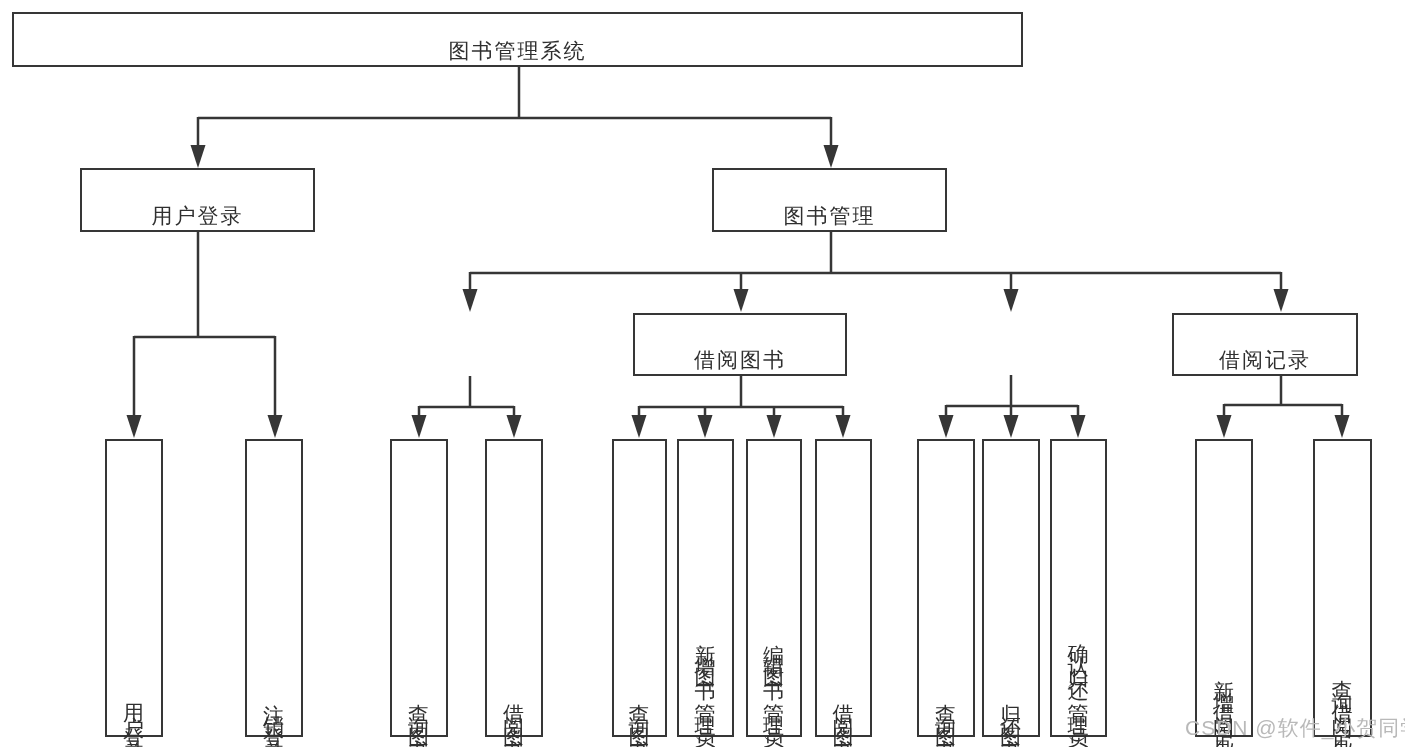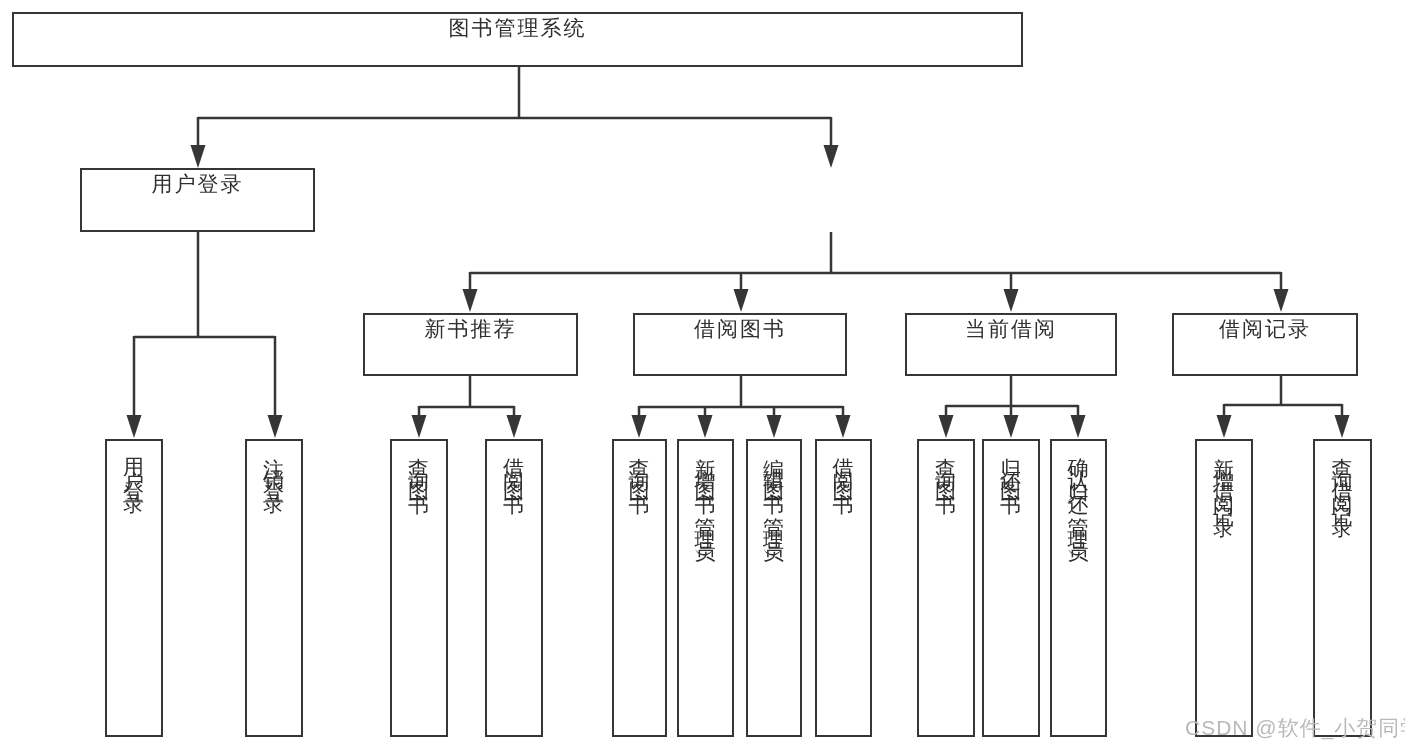--- a/index.html
+++ b/index.html
@@ -3,21 +3,21 @@
 <meta charset="utf-8">
 <style>
   html,body{margin:0;padding:0;background:#ffffff;}
   .stage{
     position:relative;width:1405px;height:747px;background:#ffffff;overflow:hidden;
     font-family:"Liberation Sans","DejaVu Sans",sans-serif;color:#2f2f2f;
   }
   .wires{position:absolute;left:0;top:0;z-index:1;}
   .box{
     position:absolute;box-sizing:border-box;border:2.5px solid #363636;background:#ffffff;
-    display:flex;align-items:flex-start;justify-content:center;z-index:2;
+    display:flex;align-items:flex-end;justify-content:center;z-index:2;
   }
   .box.h span{font-size:21px;letter-spacing:2px;white-space:nowrap;}
   .box.v span{
     writing-mode:vertical-rl;text-orientation:mixed;
     font-size:21px;letter-spacing:12px;line-height:1;white-space:nowrap;
   }
   .watermark{
     position:absolute;left:1185px;top:714px;z-index:3;
     font-size:21px;color:#b9b9b9;letter-spacing:1px;white-space:nowrap;
   }
@@ -67,29 +67,26 @@
     </g>
   </svg>
 
   <div class="box h" style="left:12px;top:12px;width:1011px;height:55px">
     <span>图书管理系统</span>
   </div>
 
   <div class="box h" style="left:80px;top:168px;width:235px;height:64px">
     <span>用户登录</span>
   </div>
+  <div class="box h" style="left:712px;top:168px;width:235px;height:64px">
+    <span>图书管理</span>
+  </div>
 
-  <div class="box h" style="left:363px;top:313px;width:215px;height:63px">
-    <span>新书推荐</span>
-  </div>
   <div class="box h" style="left:633px;top:313px;width:214px;height:63px">
     <span>借阅图书</span>
-  </div>
-  <div class="box h" style="left:905px;top:313px;width:212px;height:63px">
-    <span>当前借阅</span>
   </div>
   <div class="box h" style="left:1172px;top:313px;width:186px;height:63px">
     <span>借阅记录</span>
   </div>
 
   <div class="box v" style="left:105px;top:439px;width:58px;height:298px">
     <span>用户登录</span>
   </div>
   <div class="box v" style="left:245px;top:439px;width:58px;height:298px">
     <span>注销登录</span>

